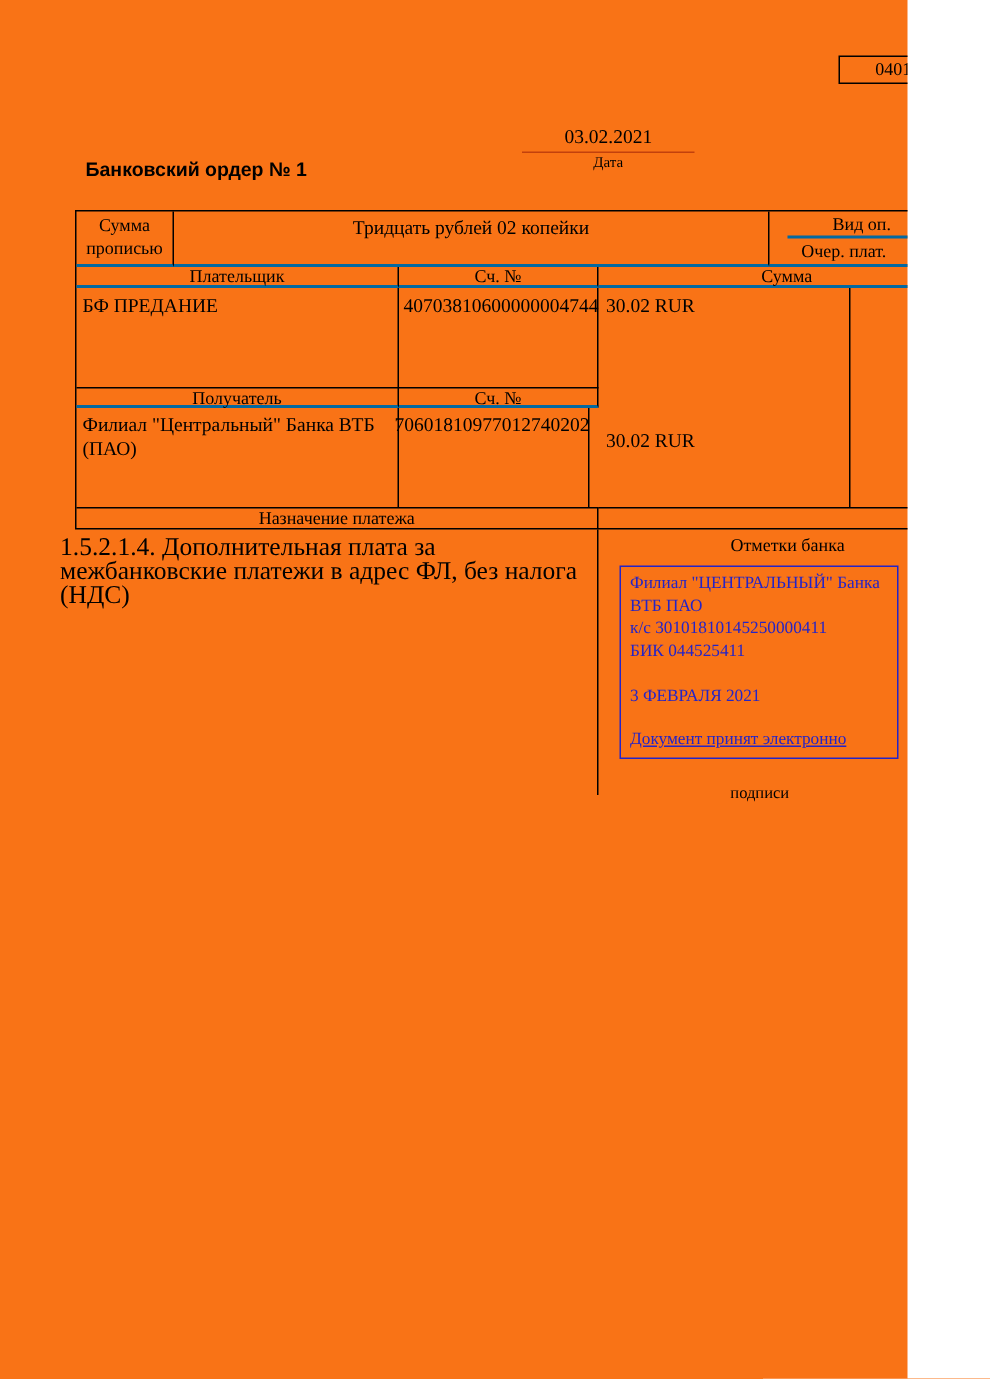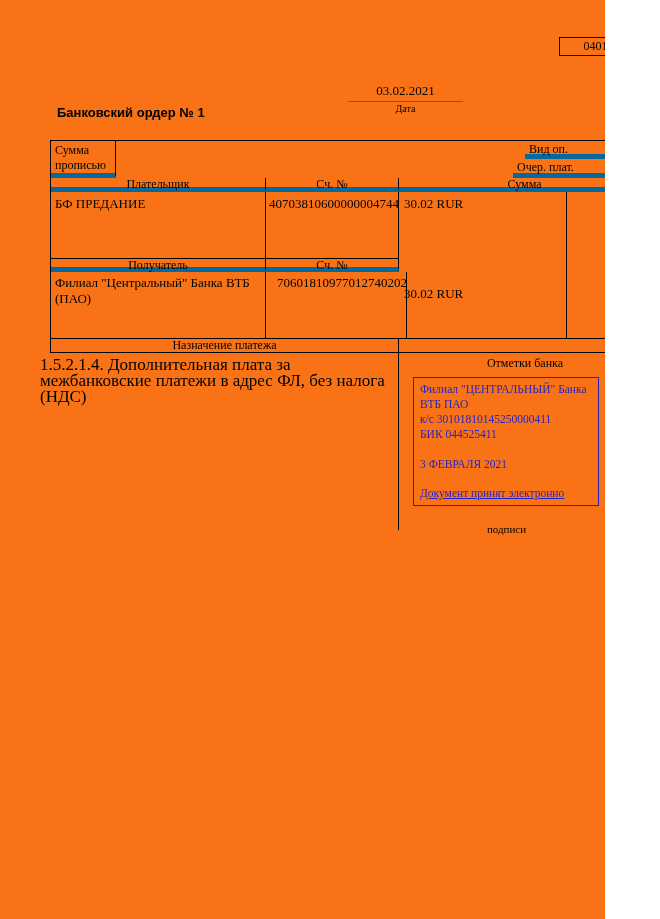--- a/index.html
+++ b/index.html
@@ -4,21 +4,21 @@
 <style>
   html, body { margin: 0; padding: 0; }
   body {
     width: 660px; height: 919px; background: #ffffff;
     font-family: "Liberation Serif", serif; color: #000;
   }
   .page { position: relative; width: 568px; height: 919px; background: #f97316; overflow: hidden; padding-left: 37px; }
   .abs { position: absolute; box-sizing: border-box; }
   .c { text-align: center; }
   .bR { border-right: 1px solid #000; }
-  .bB { border-bottom: 5px solid #0369a1; }
+  .bB { border-bottom: 2px solid #0369a1; text-align: center; }
   .bT { border-top: 1px solid #000; }
   .f12 { font-size: 12px; }
   .f13 { font-size: 13px; }
   .nowrap { white-space: nowrap; }
   .grid {
     position: absolute; left: 50px; top: 140px;
     width: 601px; height: 213px; border: 1px solid #000; box-sizing: border-box;
   }
   .vline { border-left: 1px solid #000; width: 0; }
   .title {
@@ -45,41 +45,42 @@
   <div class="abs title" style="left:57px; top:83px;margin-top:22px;">Банковский ордер № 1</div>
 
   <div class="abs c" style="left:348px; top:83px; width:115px;">
     <div style="font-size:13px; border-bottom:1px solid #c2410c; padding-bottom:2px;">03.02.2021</div>
     <div style="font-size:10px; padding-top:1px;">Дата</div>
   </div>
 
   <div class="grid">
 
     <div class="abs bR bB f12" style="left:0; top:0; width:65px; height:37px; padding:2px 4px;">Сумма прописью</div>
+    <div class="abs bR bB f13" style="left:65px; top:0; width:397px; height:37px; padding:3px 6px;">Тридцать рублей 02 копейки</div>
     <div class="abs bR bB f12" style="left:462px; top:0; width:100px; height:18px; padding:1px 4px;margin-left:12px;">Вид оп.</div>
     <div class="abs bB f12 c" style="left:562px; top:0; width:37px; height:18px; padding-top:1px;">17</div>
     <div class="abs bR bB f12" style="left:462px; top:18px; width:100px; height:19px; padding:1px 4px;">Очер. плат.</div>
     <div class="abs bB f12 c" style="left:562px; top:18px; width:37px; height:19px; padding-top:1px;">5</div>
 
     <div class="abs bR bB f12 c" style="left:0; top:37px; width:215px; height:14px; line-height:13px;">Плательщик</div>
     <div class="abs bR bB f12 c" style="left:215px; top:37px; width:133px; height:14px; line-height:13px;">Сч. №</div>
     <div class="abs bB f12 c" style="left:348px; top:37px; width:251px; height:14px; line-height:13px;">Сумма</div>
 
     <div class="abs bR f13" style="left:0; top:51px; width:215px; height:66px; padding:4px;">БФ ПРЕДАНИЕ</div>
     <div class="abs bR f13 nowrap" style="left:215px; top:51px; width:133px; height:66px; padding:4px 1px 0 3px;">40703810600000004744</div>
 
     <div class="abs vline" style="left:515px; top:51px; height:146px;"></div>
     <div class="abs f13 nowrap" style="left:353px; top:55px;">30.02 RUR</div>
     <div class="abs f13 nowrap" style="left:353px; top:145px;">30.02 RUR</div>
 
     <div class="abs bT bB bR f12 c" style="left:0; top:117px; width:215px; height:14px; line-height:13px;">Получатель</div>
     <div class="abs bT bB bR f12 c" style="left:215px; top:117px; width:133px; height:14px; line-height:13px;">Сч. №</div>
 
     <div class="abs bR f13" style="left:0; top:131px; width:215px; height:66px; padding:3px 8px 3px 4px;">Филиал "Центральный" Банка ВТБ (ПАО)</div>
-    <div class="abs bR f13 nowrap" style="left:223px; top:131px; width:133px; height:66px; padding:3px 1px 0 3px;text-align:right;">70601810977012740202</div>
+    <div class="abs bR f13 nowrap" style="left:209px; top:131px; width:133px; height:66px; padding:3px 1px 0 3px;text-align:right;">70601810977012740202</div>
 
     <div class="abs bT bR f12 c" style="left:0; top:197px; width:348px; height:14px; line-height:13px;">Назначение платежа</div>
     <div class="abs bT" style="left:348px; top:197px; width:251px; height:14px;"></div>
   </div>
 
   <div class="abs" style="left:40px; top:357px; width:347px; font-size:17px; line-height:16px;">1.5.2.1.4. Дополнительная плата за межбанковские платежи в адрес ФЛ, без налога (НДС)</div>
 
   <div class="abs vline" style="left:398px; top:353px; height:177px;"></div>
 
   <div class="abs f12 c" style="left:399px; top:356px; width:252px;">Отметки банка</div>

